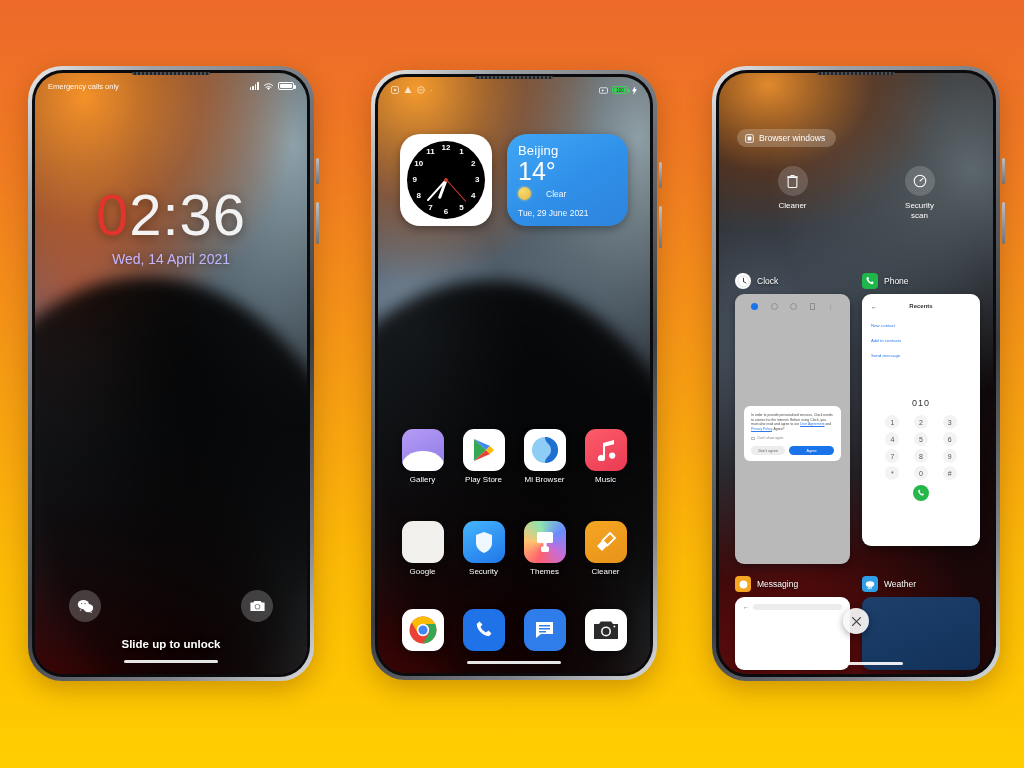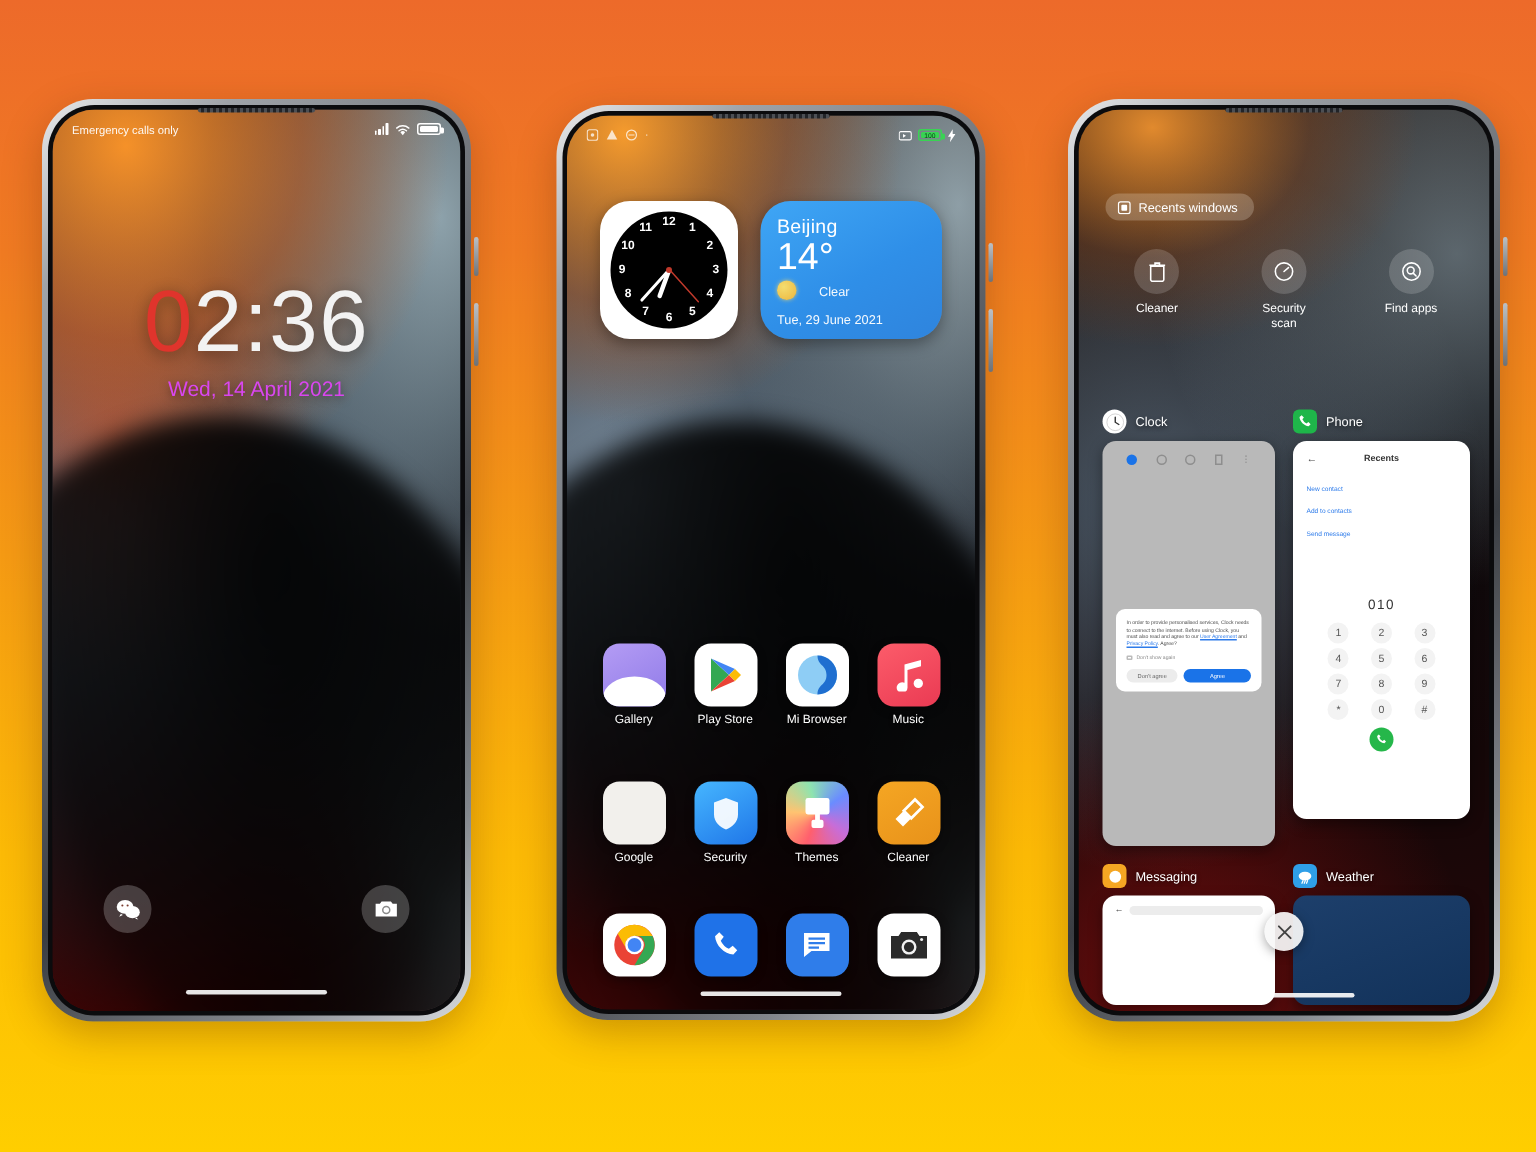--- a/index.html
+++ b/index.html
@@ -57,21 +57,21 @@
   .batt.green { border-color:#39d353; }
   .batt.green::after { background:#39d353; }
   .batt.green i { background:#39d353; display:flex; align-items:center; justify-content:center;
     font-size:4.5px; color:#0a3d14; font-style:normal; }
 
   .clock-big { position:absolute; top:108px; left:0; right:0; text-align:center;
     font-size:58px; font-weight:300; letter-spacing:1px; color:#f2f2f2; z-index:6;
     text-shadow:0 2px 10px rgba(0,0,0,.4); }
   .clock-big .h1 { color:#e0342c; }
   .lock-date { position:absolute; top:178px; left:0; right:0; text-align:center;
-    font-size:14px; color:#d946ef; z-index:6; text-shadow:0 1px 6px rgba(0,0,0,.5); }
+    font-size:14px; color:#c4b5fd; z-index:6; text-shadow:0 1px 6px rgba(0,0,0,.5); }
 
   .lock-bottom { position:absolute; bottom:0; left:0; right:0; height:110px; z-index:7; }
   .lk-btn { position:absolute; bottom:52px; width:32px; height:32px; border-radius:50%;
     background:rgba(255,255,255,.22); display:flex; align-items:center; justify-content:center; }
   .lk-btn.left { left:34px; } .lk-btn.right { right:34px; }
   .slide-txt { position:absolute; bottom:24px; left:0; right:0; text-align:center;
     font-size:11.5px; font-weight:bold; color:#fff; text-shadow:0 1px 4px rgba(0,0,0,.6); }
   .home-ind { position:absolute; bottom:11px; left:50%; transform:translateX(-50%);
     width:94px; height:3.5px; border-radius:2px; background:rgba(255,255,255,.9); }
 
@@ -229,20 +229,21 @@
             <circle cx="11.4" cy="6.6" r="1" fill="#7a3b2e"></circle>
           </svg>
         </div>
         <div class="lk-btn right">
           <svg width="17" height="14" viewBox="0 0 24 18">
             <path d="M2 4h4l1.6-2h8.8L18 4h4v12H2z" fill="#fff"></path>
             <circle cx="12" cy="10" r="4" fill="#8b8b8b"></circle>
             <circle cx="12" cy="10" r="2.6" fill="#fff"></circle>
           </svg>
         </div>
+        <div class="slide-txt">Slide up to unlock</div>
         <div class="home-ind"></div>
       </div>
     </div>
   </div>
 </div>
 
 <div class="phone" id="phone2">
   <div class="side-btn" style="top:92px;height:26px;"></div>
   <div class="side-btn" style="top:136px;height:42px;"></div>
   <div class="phone-inner">
@@ -446,21 +447,21 @@
   <div class="phone-inner">
     <div class="speaker"></div>
     <div class="screen">
       <div class="wall-rec"></div>
 
       <div class="float-pill">
         <svg width="9" height="9" viewBox="0 0 14 14">
           <rect x="1" y="1" width="12" height="12" rx="2" fill="none" stroke="#fff" stroke-width="1.3"></rect>
           <rect x="4" y="4" width="6" height="6" rx="1" fill="#fff"></rect>
           </svg>
-        <span>Recents windows</span>
+        <span>Browser windows</span>
       </div>
 
       <div class="quick-row">
         <div class="qa">
           <div class="qa-ic">
             <svg width="13" height="14" viewBox="0 0 14 16">
               <path d="M2 4h10v10a1.5 1.5 0 0 1-1.5 1.5h-7A1.5 1.5 0 0 1 2 14z" fill="none" stroke="#fff" stroke-width="1.2"></path>
               <path d="M1 3.3h12M5.3 3.3V1.6h3.4v1.7" stroke="#fff" stroke-width="1.2" fill="none"></path>
               </svg>
           </div>
@@ -468,30 +469,20 @@
         </div>
         <div class="qa">
           <div class="qa-ic">
             <svg width="14" height="14" viewBox="0 0 16 16">
               <circle cx="8" cy="8" r="6.6" fill="none" stroke="#fff" stroke-width="1.2"></circle>
               <path d="M8 8l3.4-3" stroke="#fff" stroke-width="1.2" stroke-linecap="round"></path>
               </svg>
           </div>
           <div class="qa-lb" style="white-space:pre-line">Security
 scan</div>
-        </div>
-        <div class="qa">
-          <div class="qa-ic">
-            <svg width="14" height="14" viewBox="0 0 16 16">
-              <circle cx="8" cy="8" r="6.6" fill="none" stroke="#fff" stroke-width="1.2"></circle>
-              <circle cx="7.4" cy="7.2" r="2.6" fill="none" stroke="#fff" stroke-width="1.2"></circle>
-              <path d="M9.3 9.2l2.2 2.2" stroke="#fff" stroke-width="1.2" stroke-linecap="round"></path>
-              </svg>
-          </div>
-          <div class="qa-lb">Find apps</div>
         </div>
       </div>
 
       <div class="rec-card" style="left:16px; top:200px; width:115px;">
         <div class="rec-head">
           <div class="rec-app-ic" style="background:#fff;border-radius:50%;">
             <svg width="13" height="13" viewBox="0 0 14 14">
               <circle cx="7" cy="7" r="6" fill="#fff" stroke="#ccc" stroke-width=".6"></circle>
               <path d="M7 7V3.4M7 7l2.6 1.6" stroke="#333" stroke-width="1" stroke-linecap="round"></path>
               </svg>

